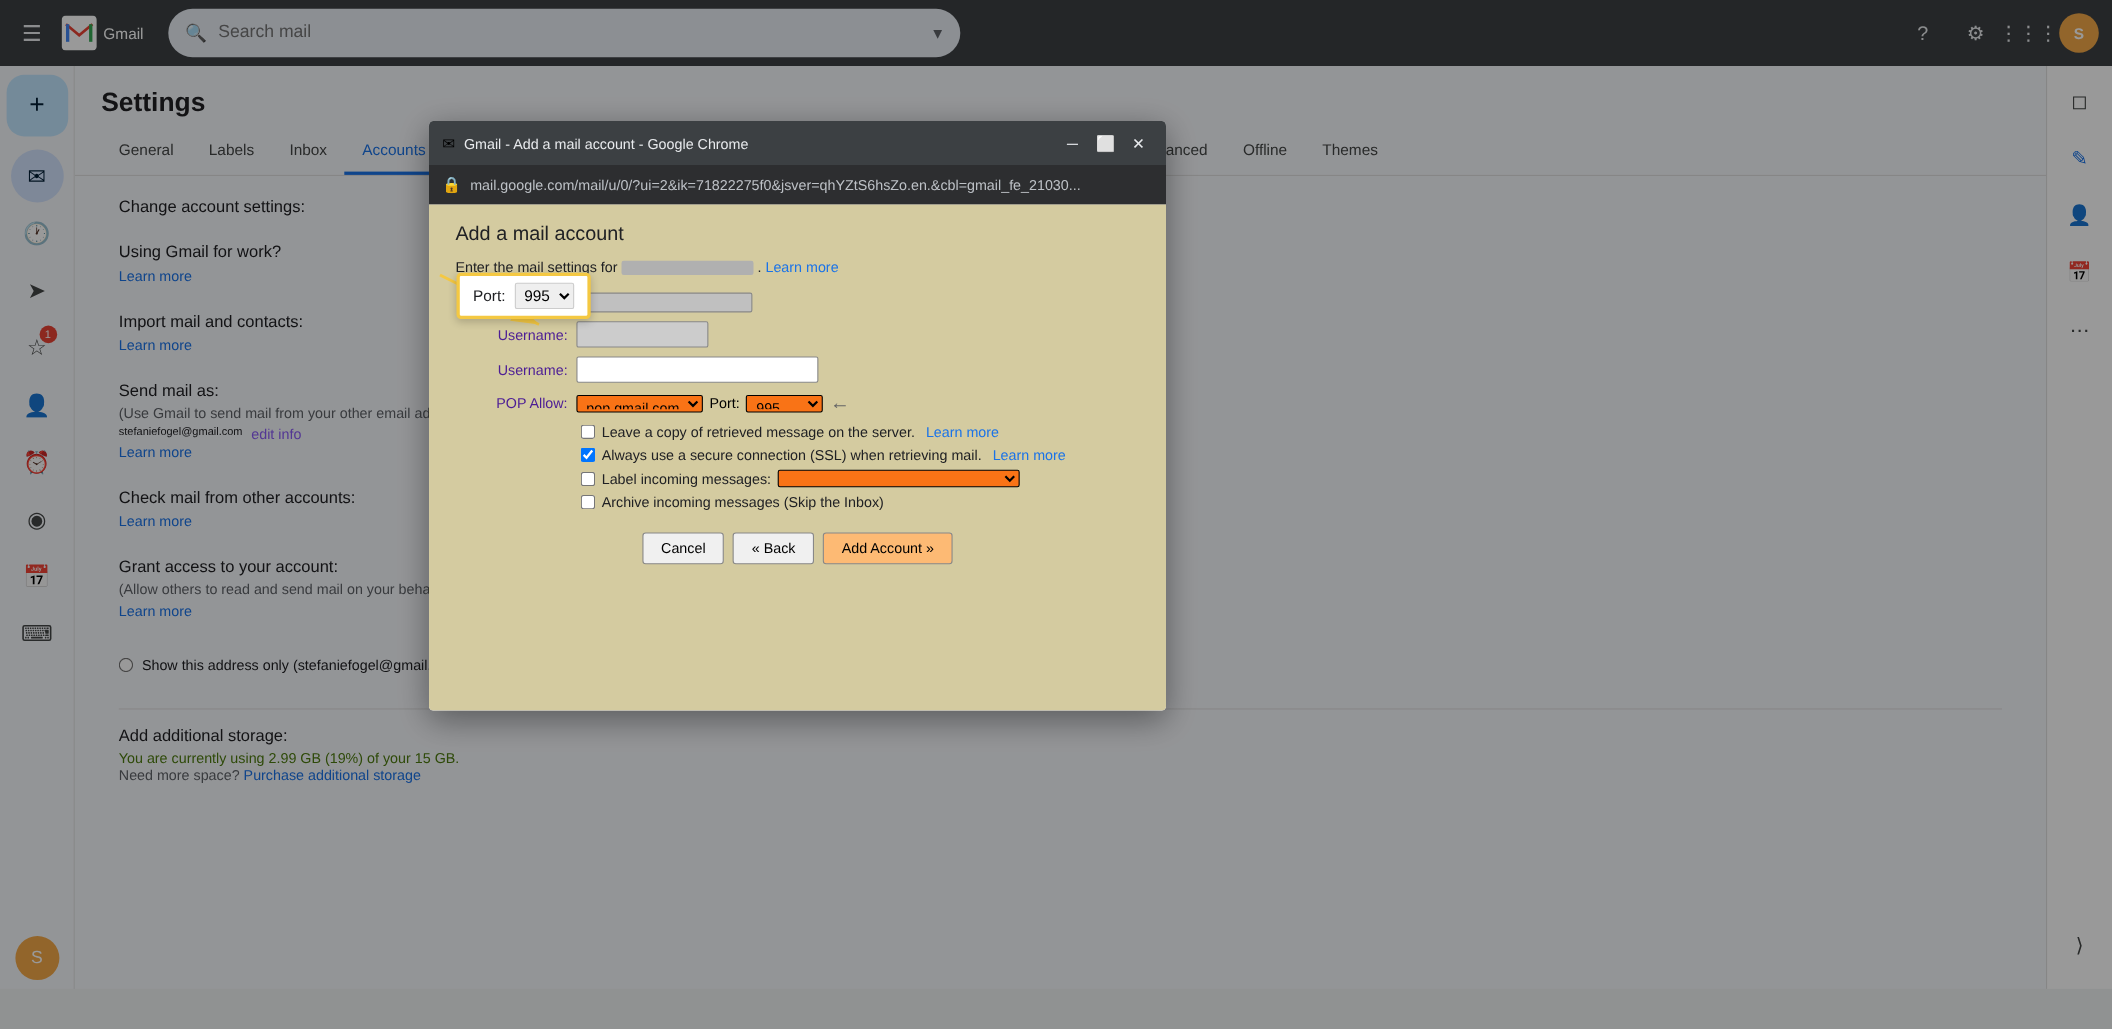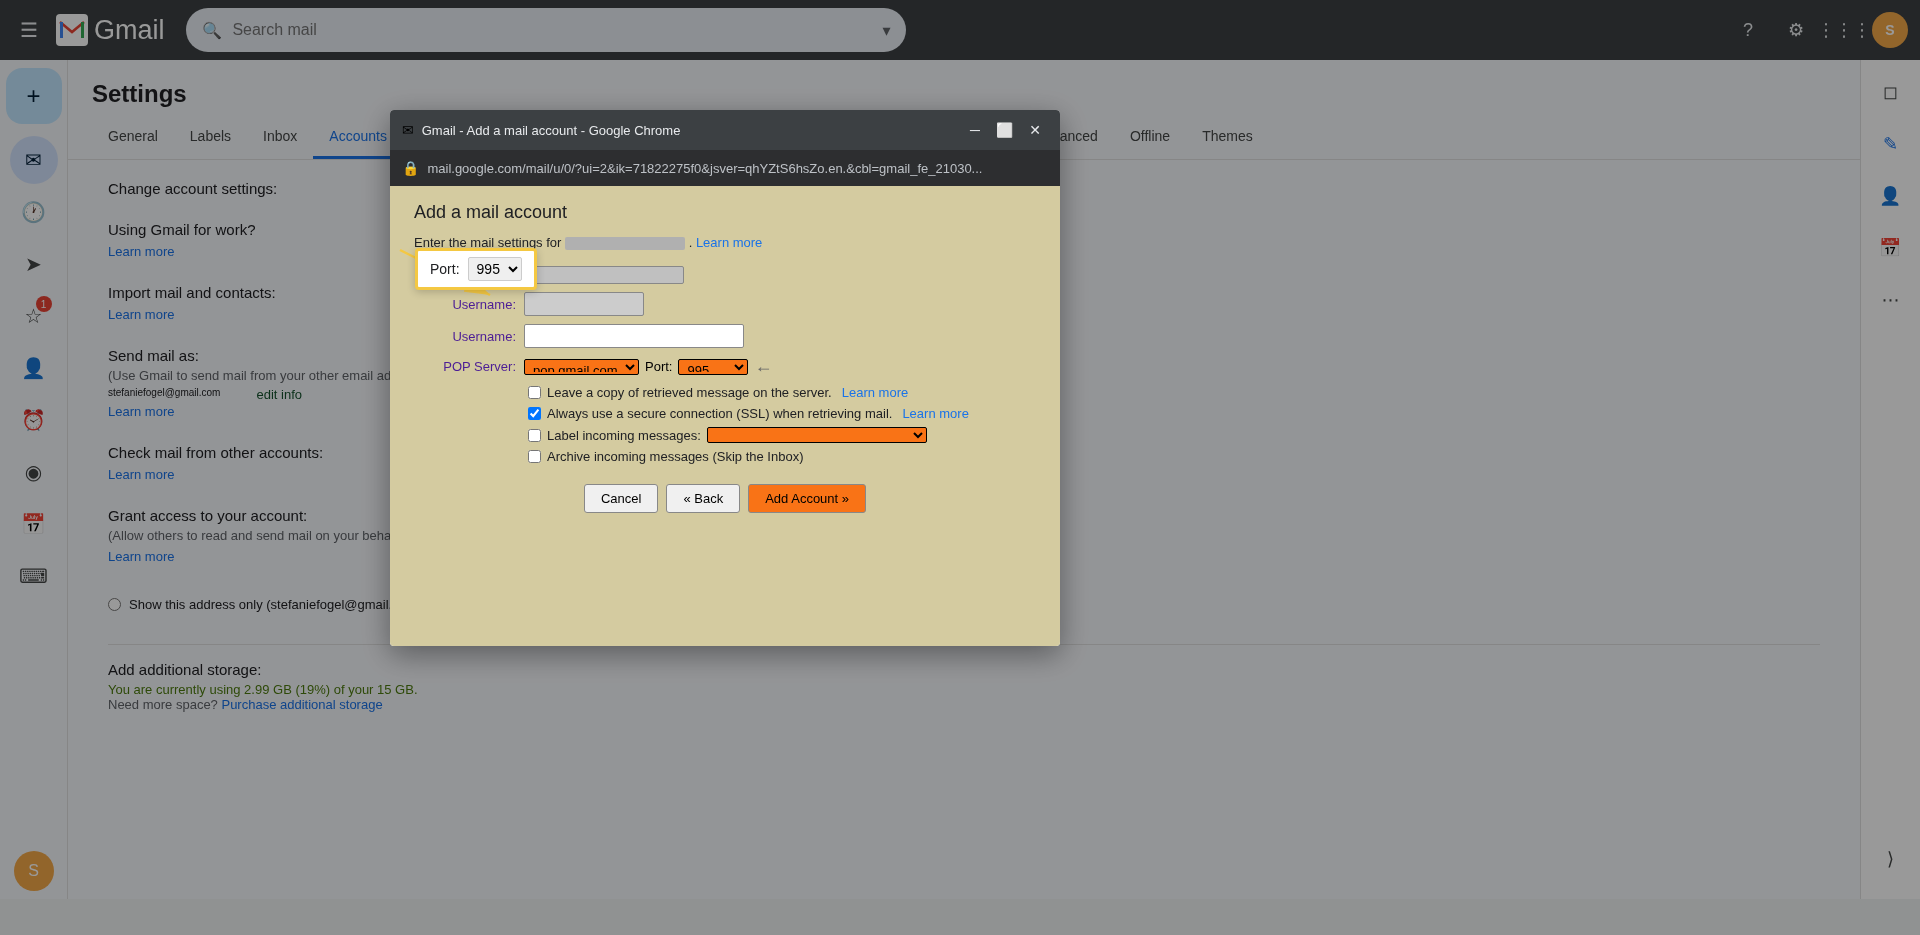--- a/index.html
+++ b/index.html
@@ -8,21 +8,21 @@
     
     .chrome-top {
       height: 60px;
       background: #3c4043;
       display: flex;
       align-items: center;
       padding: 0 12px;
       gap: 10px;
     }
     .chrome-menu-icon { color: #e8eaed; font-size: 20px; cursor: pointer; padding: 8px; }
-    .gmail-logo { display: flex; align-items: center; gap: 6px; color: white; font-size: 27px; font-weight: 400; margin-right: 12px; }
+    .gmail-logo { display: flex; align-items: center; gap: 6px; color: white; font-size: 14px; font-weight: 400; margin-right: 12px; }
     .search-bar {
       flex: 1;
       max-width: 720px;
       height: 44px;
       background: #e9eef6;
       border-radius: 24px;
       display: flex;
       align-items: center;
       padding: 0 16px;
       gap: 10px;
@@ -151,21 +151,21 @@
       margin-bottom: 4px;
     }
     .section-sub {
       font-size: 13px;
       color: #5f6368;
       margin-bottom: 4px;
     }
     .learn-link { color: #1a73e8; text-decoration: none; font-size: 13px; cursor: pointer; }
     .send-as-row { display: flex; align-items: flex-start; gap: 8px; margin-top: 4px; }
     .account-email { font-size: 10px; color: #202124; }
-    .edit-link { color: #14532d; font-size: 13px; cursor: pointer; text-decoration: none; margin-left: 28px; }
+    .edit-link { color: #8b5cf6; font-size: 13px; cursor: pointer; text-decoration: none; }
     .storage-section { margin-top: 24px; border-top: 1px solid #e0e0e0; padding-top: 16px; }
     .storage-title { font-size: 15px; font-weight: 500; color: #202124; }
     .storage-info { font-size: 13px; color: #4d7c0f; font-weight: 500; margin-top: 4px; }
     .storage-sub { font-size: 13px; color: #5f6368; }
     .purchase-link { color: #1a73e8; text-decoration: none; cursor: pointer; }
 
     
     .right-panel {
       width: 60px;
       background: #fff;
@@ -332,21 +332,21 @@
     }
     .btn {
       padding: 6px 16px;
       font-size: 13px;
       border: 1px solid #888;
       border-radius: 3px;
       cursor: pointer;
       background: #f0f0f0;
     }
     .btn-primary {
-      background: #f97316;
+      background: #fdba74;
       font-weight: 500;
     }
 
     
     .port-callout {
       position: absolute;
       top: 248px;
       left: 415px;
       background: #fff;
       border: 3px solid #f4c842;
@@ -557,21 +557,21 @@
       <span class="form-label">Username:</span>
       <input type="text" class="form-input" style="background: rgb(204, 204, 204); width: 120px;">
     </div>
 
     <div class="form-row">
       <span class="form-label">Username:</span>
       <input type="password" class="form-input" style="">
     </div>
 
     <div class="form-row">
-      <span class="form-label">POP Server:</span>
+      <span class="form-label">POP Allow:</span>
       <div class="pop-server-row">
         <select class="form-select">
           <option>pop.gmail.com</option>
         </select>
         <span style="font-size:13px;">Port:</span>
         <select class="form-select" style="width:70px;">
           <option>995</option>
           <option>110</option>
         </select>
         <span style="font-size:18px;color:#666;">←</span>

